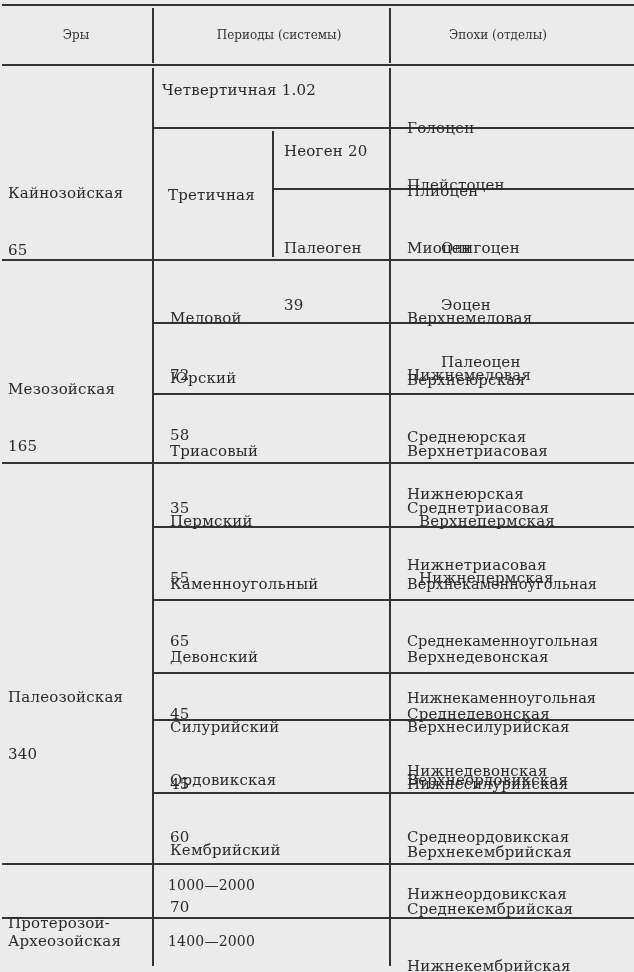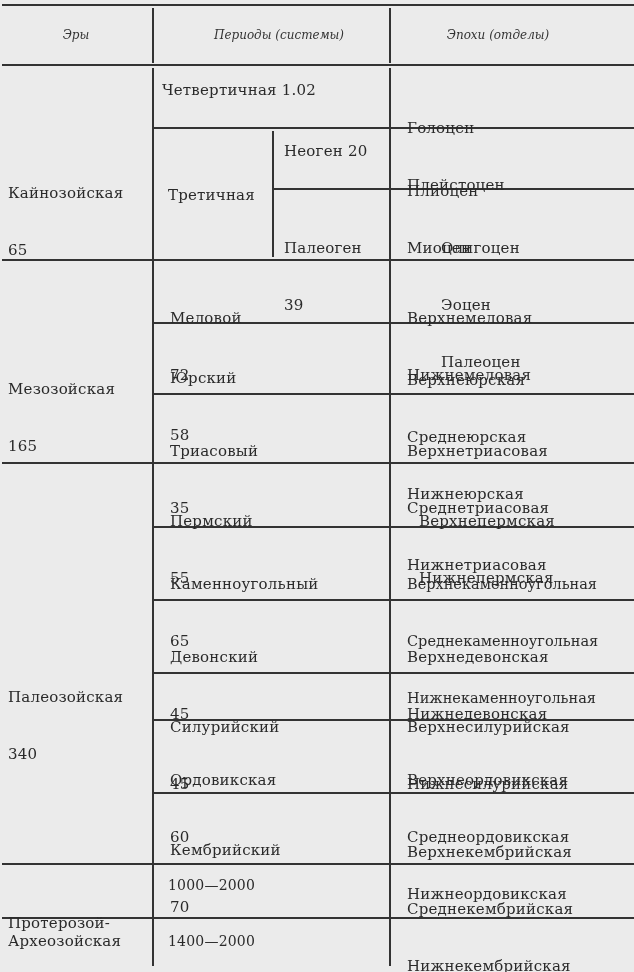--- a/index.html
+++ b/index.html
@@ -7,21 +7,21 @@
       width: 634px; height: 972px; overflow: hidden;
       background: #ebebeb;
       font-family: "DejaVu Serif", "Liberation Serif", serif;
       color: #2a2a2a;
       position: relative;
     }
     .page { position: absolute; left: 0; top: 0; width: 634px; height: 972px; }
     .hline { position: absolute; height: 2px; background: #333; }
     .vline { position: absolute; width: 2px; background: #333; }
     .txt { position: absolute; font-size: 15px; line-height: 19px; white-space: pre; letter-spacing: 0.2px; }
-    .hdr { position: absolute; font-size: 12px; line-height: 16px; text-align: center; color: #333; font-style: italic; }
+    .hdr { position: absolute; font-size: 12px; line-height: 16px; text-align: center; color: #333; }
     .lines div { white-space: nowrap; }
   </style>
 </head>
 <body>
 
 <div class="page">
 
   <div class="hline" style="left:2px; width:632px; top:4px;"></div>
   <div class="hline" style="left:2px; width:632px; top:64px;"></div>
   <div class="hline" style="left:2px; width:632px; top:259px;"></div>
@@ -125,20 +125,21 @@
     <div>Верхнекаменноугольная</div>
     <div>Среднекаменноугольная</div>
     <div>Нижнекаменноугольная</div>
   </div>
   <div class="txt lines" style="left:170px; top:610px;">
     <div>Девонский</div>
     <div>45</div>
   </div>
   <div class="txt lines" style="left:407px; top:610px;">
     <div>Верхнедевонская</div>
+    <div>Среднедевонская</div>
     <div>Нижнедевонская</div>
   </div>
   <div class="txt lines" style="left:170px; top:680px;">
     <div>Силурийский</div>
     <div>45</div>
   </div>
   <div class="txt lines" style="left:407px; top:680px;">
     <div>Верхнесилурийская</div>
     <div>Нижнесилурийская</div>
   </div>

